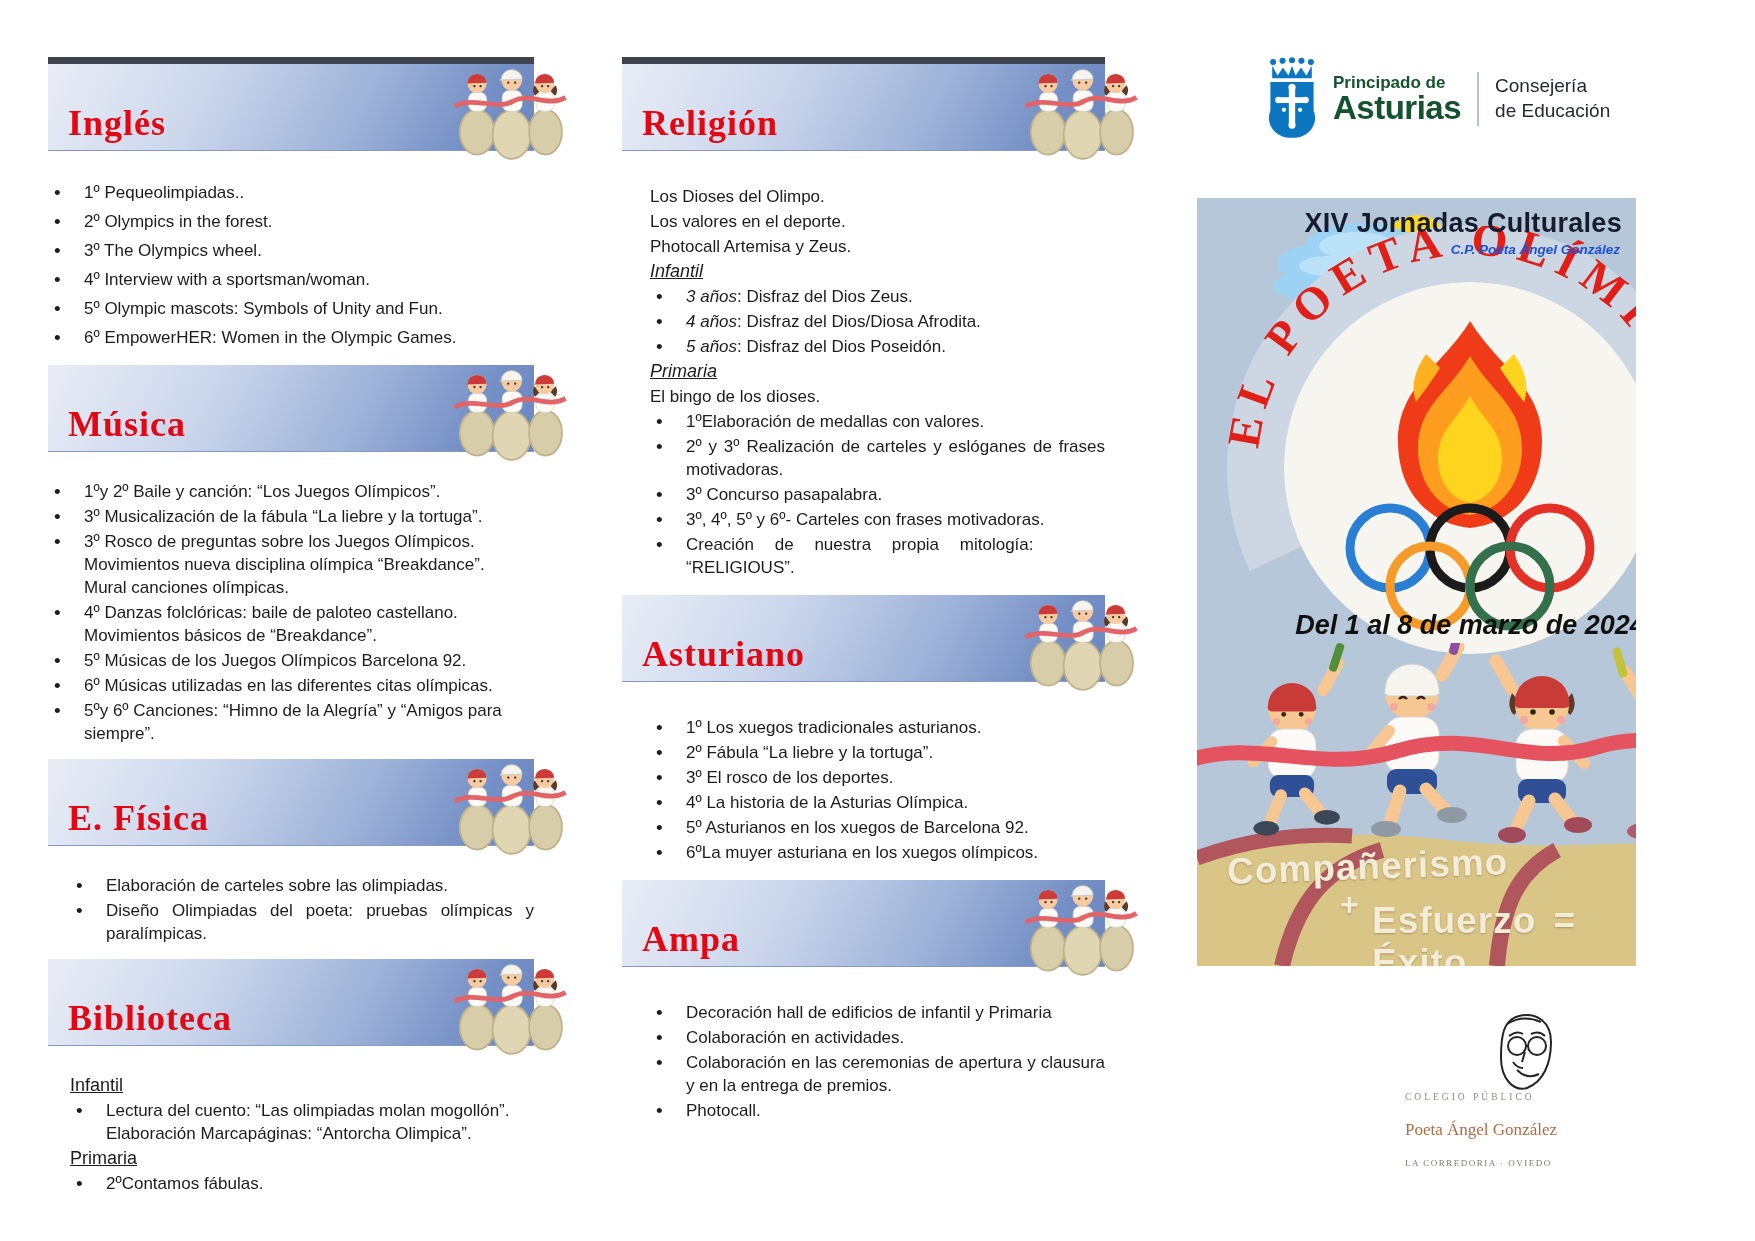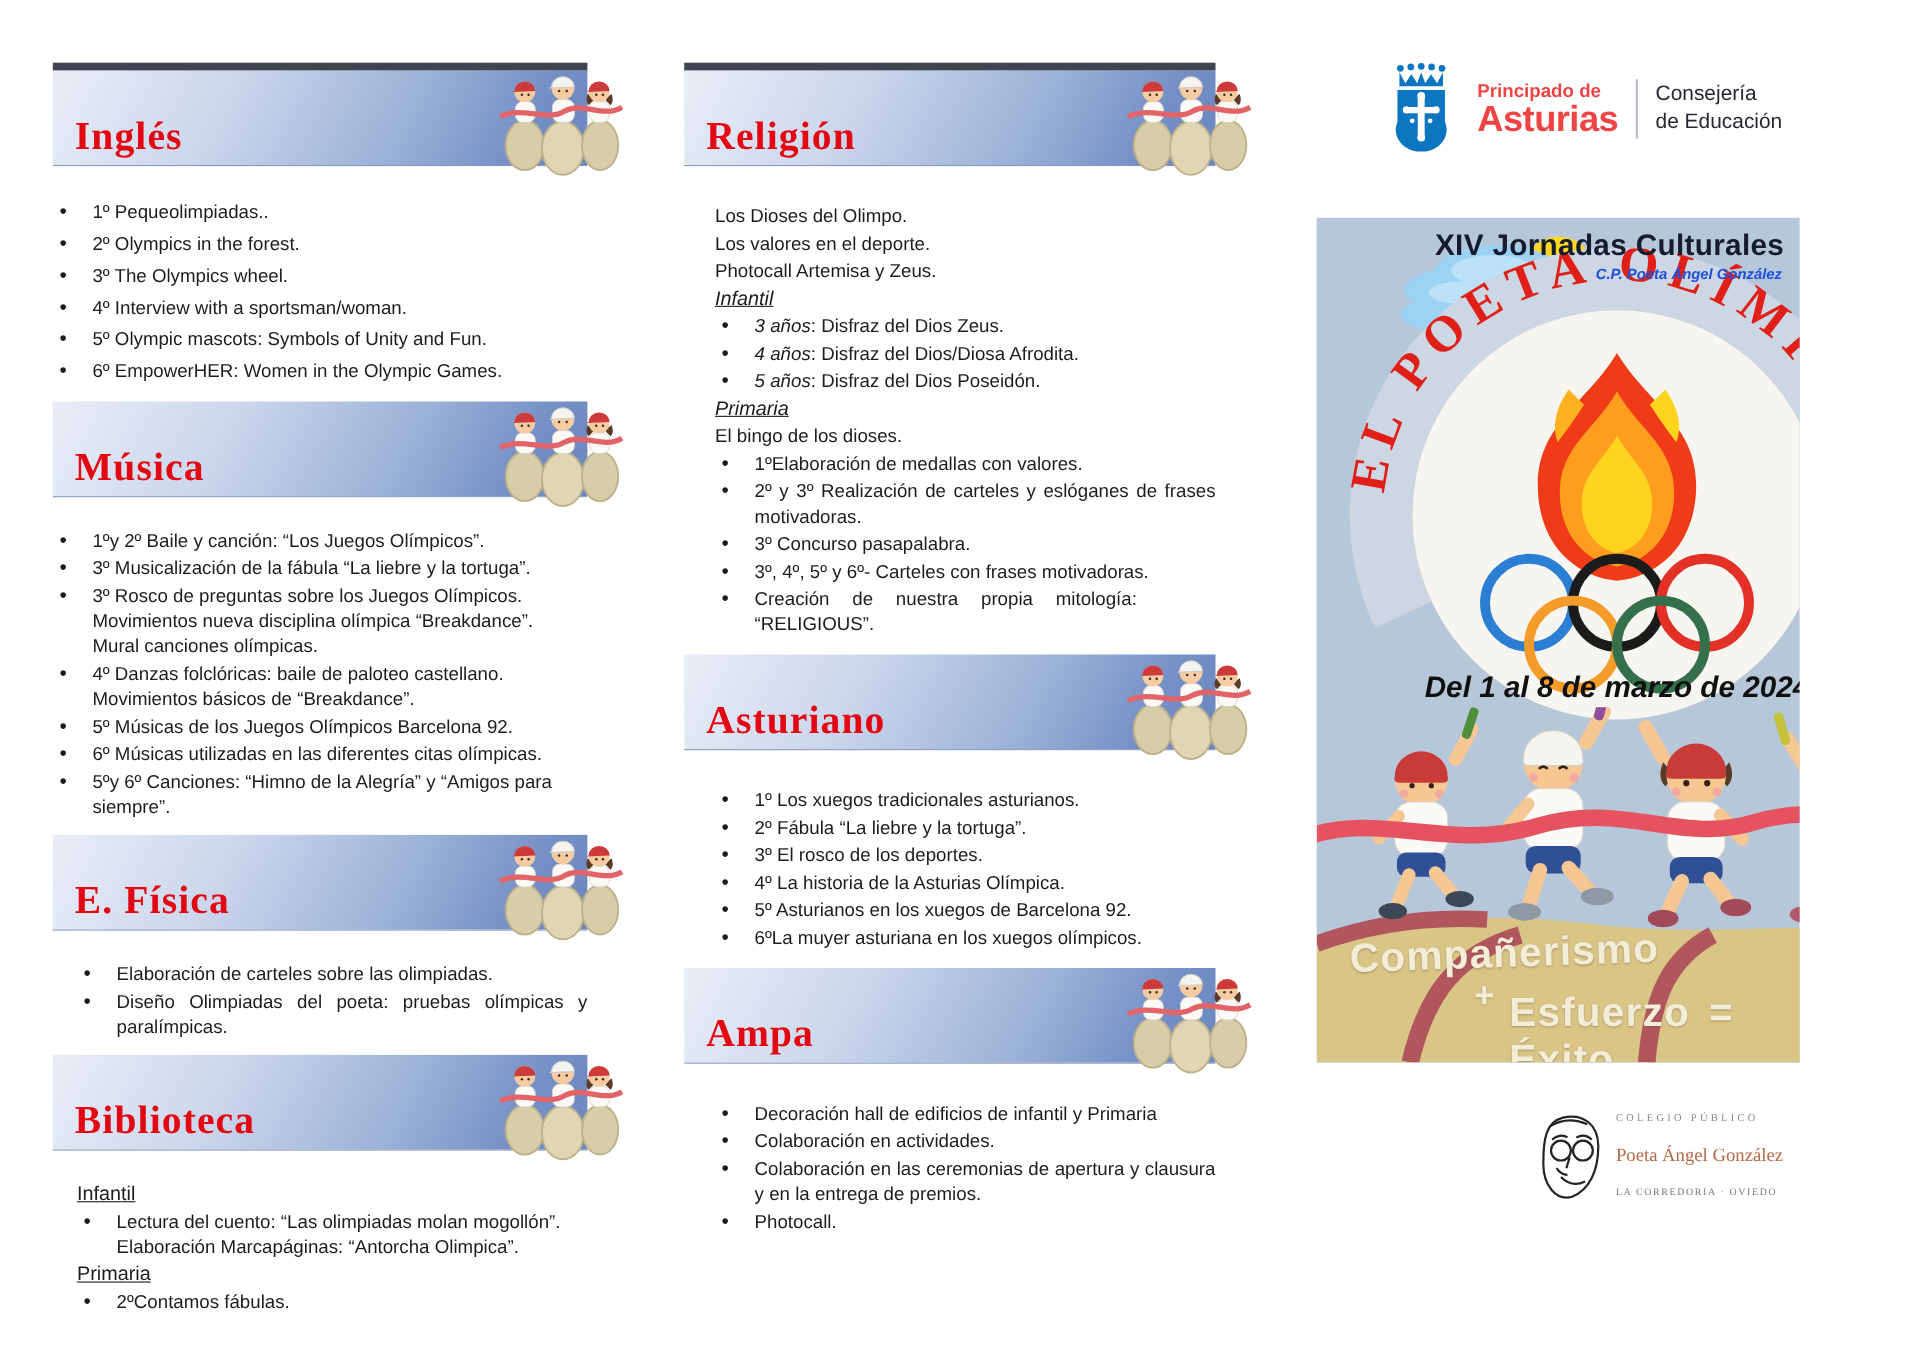--- a/index.html
+++ b/index.html
@@ -32,21 +32,21 @@
   .item .dot{width:30px;flex:0 0 30px;padding-left:6px;font-size:19px;}
   .item p{margin:0;flex:1;}
   .item.no-bullet{padding-left:0;}
   .item.justify p{text-align:justify;}
   .item.ws p{word-spacing:16px;}
   .b{font-weight:400;} .i{font-style:italic;} .u{text-decoration:underline;}
   .item.head p{font-weight:700;font-size:18px;}
 
   
   #gov-logo{position:absolute;left:1265px;top:55px;display:flex;align-items:center;}
-  .gov-name{margin-left:24px;line-height:1;color:#ef4444;}
+  .gov-name{margin-left:14px;line-height:1;color:#14532d;}
   .gov-name .small{font-size:17px;font-weight:700;display:block;}
   .gov-name .big{font-size:33px;font-weight:700;display:block;letter-spacing:-.5px;}
   .gov-divider{width:2px;height:54px;background:#b9c0cc;margin:0 16px;}
   .gov-dept{font-size:19px;color:#262834;line-height:1.3;}
 
   
   #poster{position:absolute;left:1197px;top:198px;width:439px;height:768px;
           background:#b6c7d9;overflow:hidden;}
   .poster-event{position:absolute;top:10px;right:14px;font-size:27px;font-weight:700;
           color:#151c2e;letter-spacing:.3px;z-index:5;}
@@ -56,21 +56,21 @@
   .emblem-svg{position:absolute;left:0;top:28px;width:533px;height:450px;z-index:2;}
   .kidsrun-svg{position:absolute;left:0;top:445px;width:533px;height:230px;z-index:4;}
   .track-svg{position:absolute;left:0;bottom:0;width:533px;height:160px;z-index:3;}
   .motto{position:absolute;z-index:6;color:#f3ecd6;font-weight:700;
          text-shadow:0 1px 2px rgba(110,80,55,.45);letter-spacing:1px;}
   .motto-1{left:30px;top:648px;font-size:37px;transform:rotate(-2deg);}
   .motto-plus{left:143px;top:688px;font-size:32px;}
   .motto-2{left:175px;top:702px;font-size:37px;word-spacing:6px;}
 
   
-  #school-logo{position:absolute;left:1395px;top:1012px;display:flex;align-items:flex-start;}
+  #school-logo{position:absolute;left:1395px;top:1012px;display:flex;align-items:flex-end;flex-direction:column;}
   .sl-text{margin-left:10px;}
   .sl-type{font-size:9.5px;letter-spacing:3px;color:#8c8c84;font-family:"Liberation Serif",serif;}
   .sl-name{font-family:"Liberation Serif","DejaVu Serif",serif;font-size:17px;color:#b26a44;margin:18px 0;}
   .sl-place{font-size:9px;letter-spacing:1.5px;color:#7b7b73;font-family:"Liberation Serif",serif;}
 </style>
 </head>
 <body>
 
 <svg width="0" height="0" style="position:absolute" aria-hidden="true">
   <defs>

